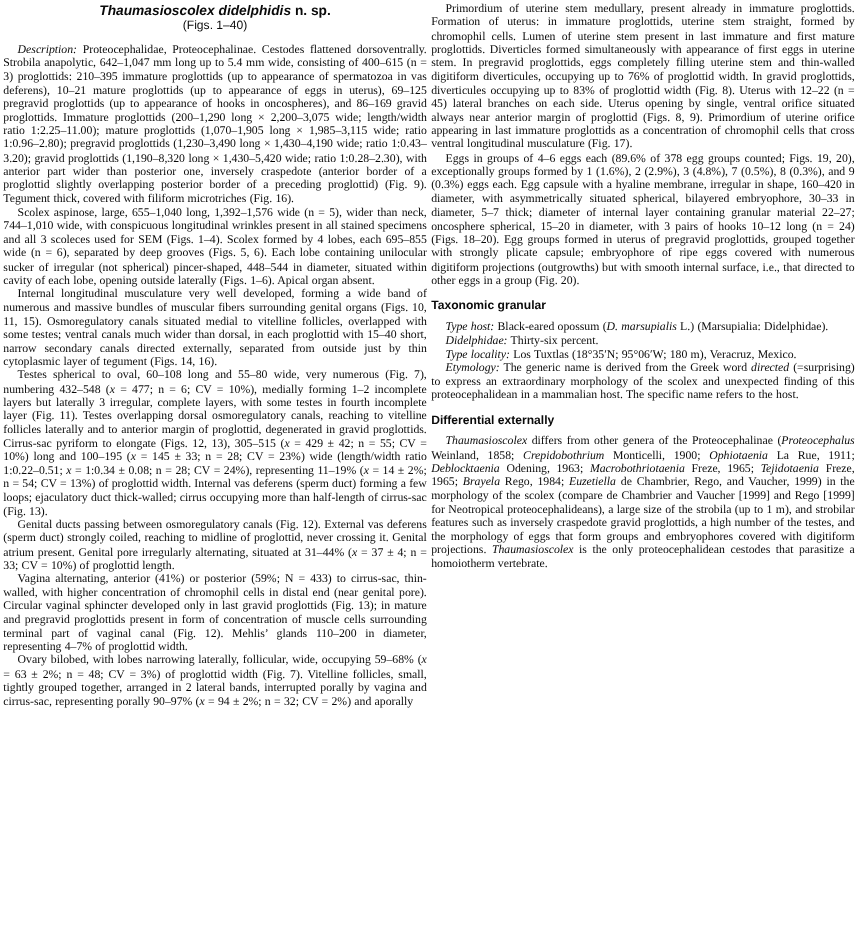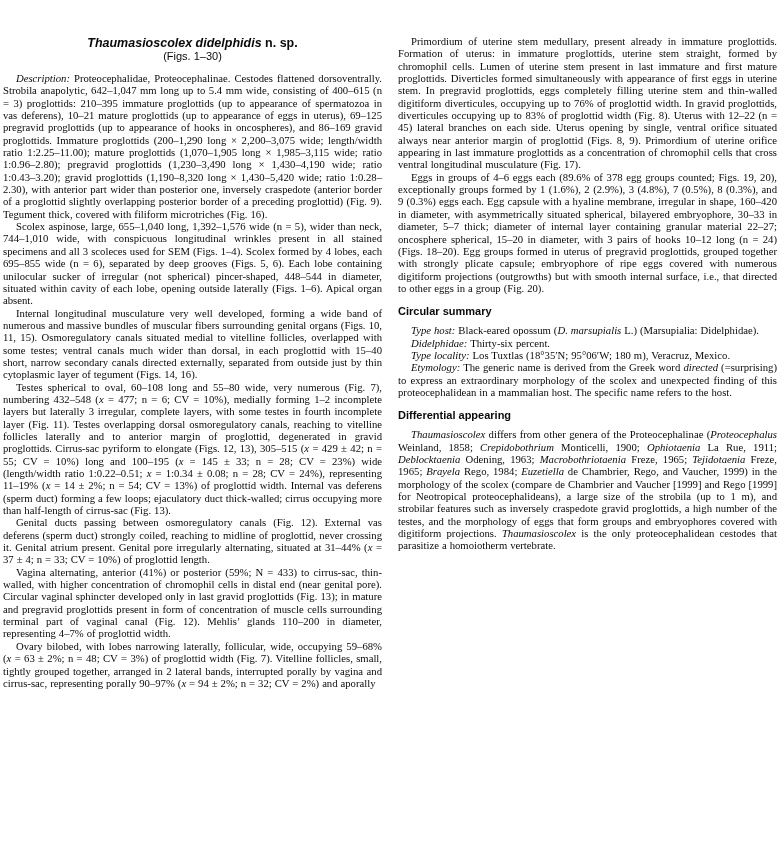--- a/index.html
+++ b/index.html
@@ -12,22 +12,21 @@
     height: 860px;
     background: #ffffff;
     color: #0a0a0a;
     box-sizing: border-box;
     padding: 2px 3px;
     overflow: hidden;
     font-family: "Liberation Serif", serif;
   }
   .columns {
     display: flex;
-    gap: 16px;
-    margin-top: 33px;
+    gap: 4px;
   }
   .column {
     flex: 1 1 0;
     min-width: 0;
   }
   .title-block {
     text-align: center;
     margin: 1px 0 9px 0;
     font-family: "Liberation Sans", sans-serif;
   }
@@ -67,41 +66,41 @@
 </style>
 </head>
 <body>
 
 <div class="page">
   <div class="columns">
 
     <div class="column">
       <div class="title-block">
         <div class="species-title"><span class="species-name">Thaumasioscolex didelphidis</span><span> n. sp.</span></div>
-        <div class="figs-line">(Figs. 1–30)</div>
+        <div class="figs-line">(Figs. 1–40)</div>
       </div>
       <div>
           <p class="para"><em>Description:</em>  Proteocephalidae, Proteocephalinae. Cestodes flattened dorsoventrally. Strobila anapolytic, 642–1,047 mm long up to 5.4 mm wide, consisting of 400–615 (n = 3) proglottids: 210–395 immature proglottids (up to appearance of spermatozoa in vas deferens), 10–21 mature proglottids (up to appearance of eggs in uterus), 69–125 pregravid proglottids (up to appearance of hooks in oncospheres), and 86–169 gravid proglottids. Immature proglottids (200–1,290 long × 2,200–3,075 wide; length/width ratio 1:2.25–11.00); mature proglottids (1,070–1,905 long × 1,985–3,115 wide; ratio 1:0.96–2.80); pregravid proglottids (1,230–3,490 long × 1,430–4,190 wide; ratio 1:0.43–3.20); gravid proglottids (1,190–8,320 long × 1,430–5,420 wide; ratio 1:0.28–2.30), with anterior part wider than posterior one, inversely craspedote (anterior border of a proglottid slightly overlapping posterior border of a preceding proglottid) (Fig. 9). Tegument thick, covered with filiform microtriches (Fig. 16).</p>
           <p class="para">Scolex aspinose, large, 655–1,040 long, 1,392–1,576 wide (n = 5), wider than neck, 744–1,010 wide, with conspicuous longitudinal wrinkles present in all stained specimens and all 3 scoleces used for SEM (Figs. 1–4). Scolex formed by 4 lobes, each 695–855 wide (n = 6), separated by deep grooves (Figs. 5, 6). Each lobe containing unilocular sucker of irregular (not spherical) pincer-shaped, 448–544 in diameter, situated within cavity of each lobe, opening outside laterally (Figs. 1–6). Apical organ absent.</p>
           <p class="para">Internal longitudinal musculature very well developed, forming a wide band of numerous and massive bundles of muscular fibers surrounding genital organs (Figs. 10, 11, 15). Osmoregulatory canals situated medial to vitelline follicles, overlapped with some testes; ventral canals much wider than dorsal, in each proglottid with 15–40 short, narrow secondary canals directed externally, separated from outside just by thin cytoplasmic layer of tegument (Figs. 14, 16).</p>
           <p class="para">Testes spherical to oval, 60–108 long and 55–80 wide, very numerous (Fig. 7), numbering 432–548 (<em>x</em> = 477; n = 6; CV = 10%), medially forming 1–2 incomplete layers but laterally 3 irregular, complete layers, with some testes in fourth incomplete layer (Fig. 11). Testes overlapping dorsal osmoregulatory canals, reaching to vitelline follicles laterally and to anterior margin of proglottid, degenerated in gravid proglottids. Cirrus-sac pyriform to elongate (Figs. 12, 13), 305–515 (<em>x</em> = 429 ± 42; n = 55; CV = 10%) long and 100–195 (<em>x</em> = 145 ± 33; n = 28; CV = 23%) wide (length/width ratio 1:0.22–0.51; <em>x</em> = 1:0.34 ± 0.08; n = 28; CV = 24%), representing 11–19% (<em>x</em> = 14 ± 2%; n = 54; CV = 13%) of proglottid width. Internal vas deferens (sperm duct) forming a few loops; ejaculatory duct thick-walled; cirrus occupying more than half-length of cirrus-sac (Fig. 13).</p>
           <p class="para">Genital ducts passing between osmoregulatory canals (Fig. 12). External vas deferens (sperm duct) strongly coiled, reaching to midline of proglottid, never crossing it. Genital atrium present. Genital pore irregularly alternating, situated at 31–44% (<em>x</em> = 37 ± 4; n = 33; CV = 10%) of proglottid length.</p>
           <p class="para">Vagina alternating, anterior (41%) or posterior (59%; N = 433) to cirrus-sac, thin-walled, with higher concentration of chromophil cells in distal end (near genital pore). Circular vaginal sphincter developed only in last gravid proglottids (Fig. 13); in mature and pregravid proglottids present in form of concentration of muscle cells surrounding terminal part of vaginal canal (Fig. 12). Mehlis’ glands 110–200 in diameter, representing 4–7% of proglottid width.</p>
           <p class="para">Ovary bilobed, with lobes narrowing laterally, follicular, wide, occupying 59–68% (<em>x</em> = 63 ± 2%; n = 48; CV = 3%) of proglottid width (Fig. 7). Vitelline follicles, small, tightly grouped together, arranged in 2 lateral bands, interrupted porally by vagina and cirrus-sac, representing porally 90–97% (<em>x</em> = 94 ± 2%; n = 32; CV = 2%) and aporally</p>
         </div>
     </div>
 
     <div class="column">
       <div>
           <p class="para">Primordium of uterine stem medullary, present already in immature proglottids. Formation of uterus: in immature proglottids, uterine stem straight, formed by chromophil cells. Lumen of uterine stem present in last immature and first mature proglottids. Diverticles formed simultaneously with appearance of first eggs in uterine stem. In pregravid proglottids, eggs completely filling uterine stem and thin-walled digitiform diverticules, occupying up to 76% of proglottid width. In gravid proglottids, diverticules occupying up to 83% of proglottid width (Fig. 8). Uterus with 12–22 (n = 45) lateral branches on each side. Uterus opening by single, ventral orifice situated always near anterior margin of proglottid (Figs. 8, 9). Primordium of uterine orifice appearing in last immature proglottids as a concentration of chromophil cells that cross ventral longitudinal musculature (Fig. 17).</p>
           <p class="para">Eggs in groups of 4–6 eggs each (89.6% of 378 egg groups counted; Figs. 19, 20), exceptionally groups formed by 1 (1.6%), 2 (2.9%), 3 (4.8%), 7 (0.5%), 8 (0.3%), and 9 (0.3%) eggs each. Egg capsule with a hyaline membrane, irregular in shape, 160–420 in diameter, with asymmetrically situated spherical, bilayered embryophore, 30–33 in diameter, 5–7 thick; diameter of internal layer containing granular material 22–27; oncosphere spherical, 15–20 in diameter, with 3 pairs of hooks 10–12 long (n = 24) (Figs. 18–20). Egg groups formed in uterus of pregravid proglottids, grouped together with strongly plicate capsule; embryophore of ripe eggs covered with numerous digitiform projections (outgrowths) but with smooth internal surface, i.e., that directed to other eggs in a group (Fig. 20).</p>
-          <h2 class="section-heading">Circular summary</h2>
+          <h2 class="section-heading">Taxonomic granular</h2>
           <p class="para"><em>Type host:</em>  Black-eared opossum (<em>D. marsupialis</em> L.) (Marsupialia: Didelphidae).</p>
           <p class="para"><em>Didelphidae:</em>  Thirty-six percent.</p>
           <p class="para"><em>Type locality:</em>  Los Tuxtlas (18°35′N; 95°06′W; 180 m), Veracruz, Mexico.</p>
           <p class="para"><em>Etymology:</em>  The generic name is derived from the Greek word <em>directed</em> (=surprising) to express an extraordinary morphology of the scolex and unexpected finding of this proteocephalidean in a mammalian host. The specific name refers to the host.</p>
-          <h2 class="section-heading">Differential appearing</h2>
+          <h2 class="section-heading">Differential externally</h2>
           <p class="para"><em>Thaumasioscolex</em> differs from other genera of the Proteocephalinae (<em>Proteocephalus</em> Weinland, 1858; <em>Crepidobothrium</em> Monticelli, 1900; <em>Ophiotaenia</em> La Rue, 1911; <em>Deblocktaenia</em> Odening, 1963; <em>Macrobothriotaenia</em> Freze, 1965; <em>Tejidotaenia</em> Freze, 1965; <em>Brayela</em> Rego, 1984; <em>Euzetiella</em> de Chambrier, Rego, and Vaucher, 1999) in the morphology of the scolex (compare de Chambrier and Vaucher [1999] and Rego [1999] for Neotropical proteocephalideans), a large size of the strobila (up to 1 m), and strobilar features such as inversely craspedote gravid proglottids, a high number of the testes, and the morphology of eggs that form groups and embryophores covered with digitiform projections. <em>Thaumasioscolex</em> is the only proteocephalidean cestodes that parasitize a homoiotherm vertebrate.</p>
         </div>
     </div>
 
   </div>
 </div>
 
 </body></html>

